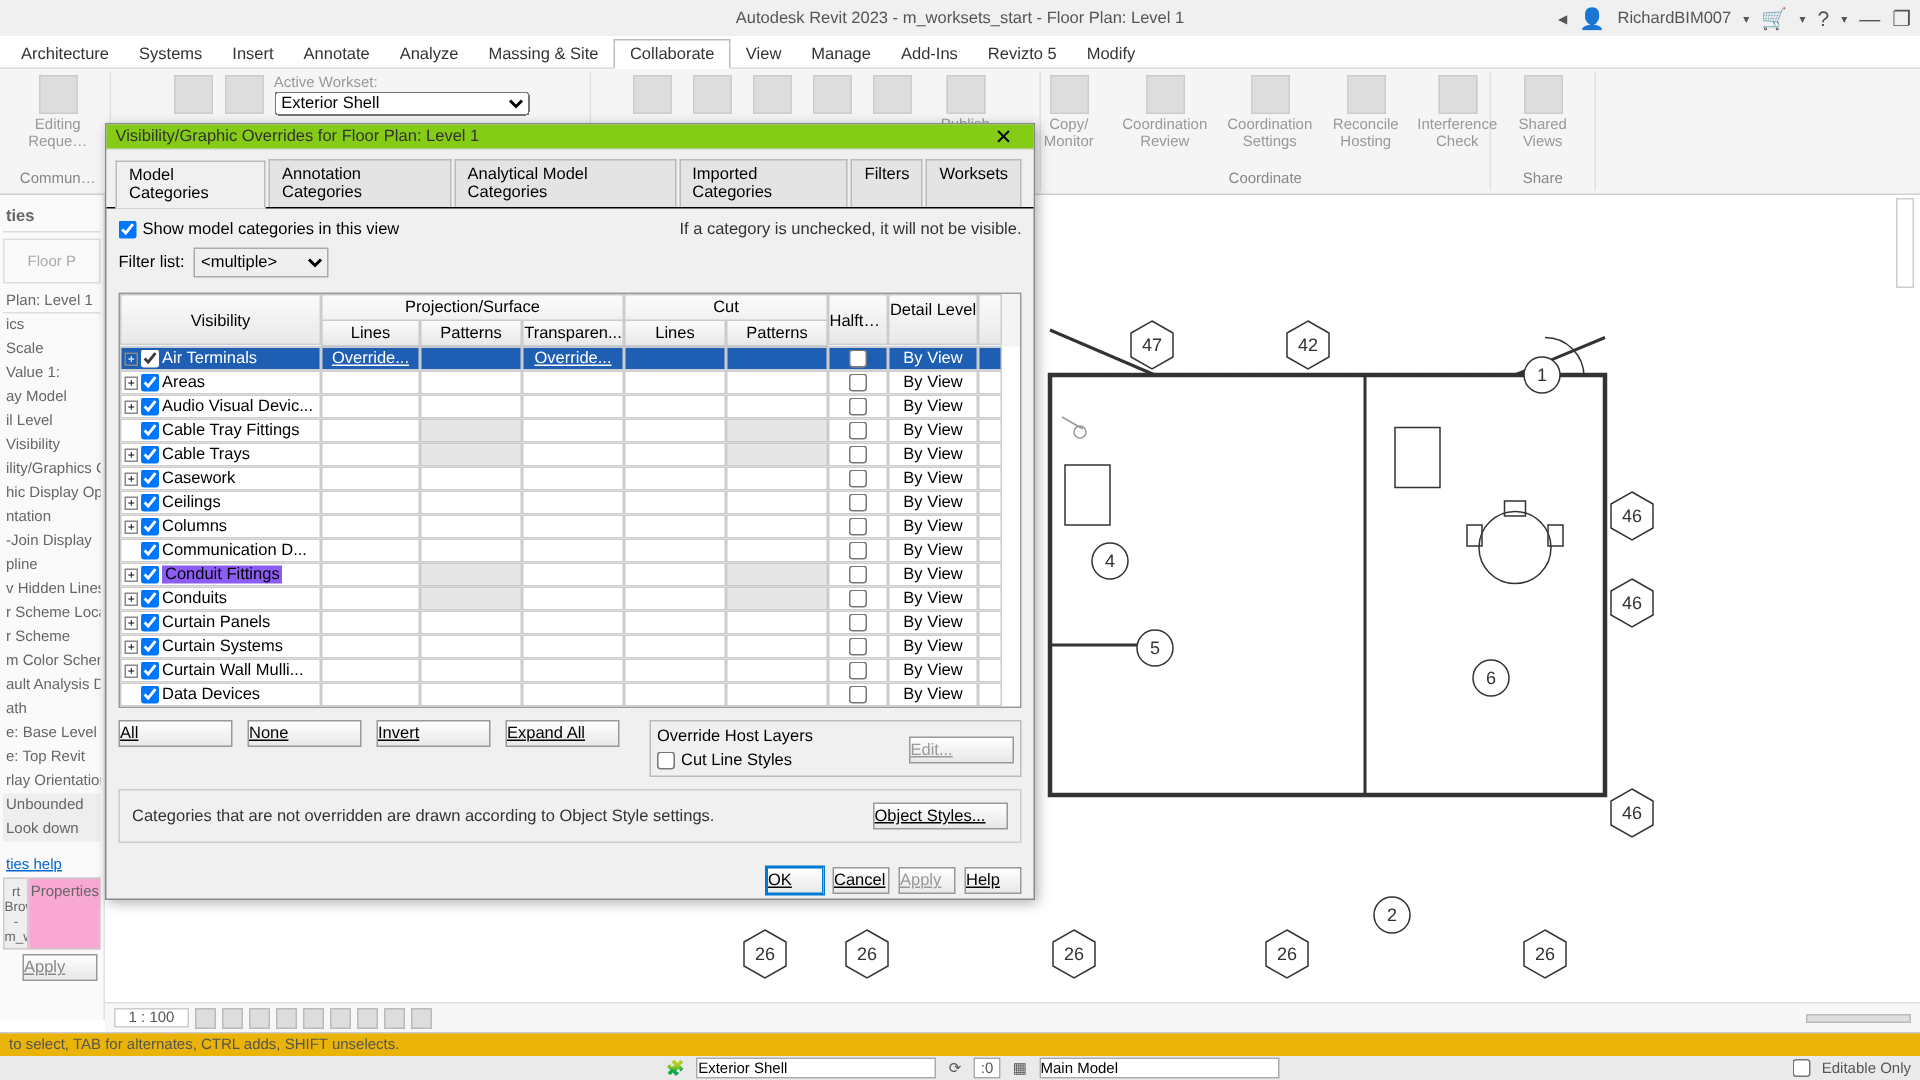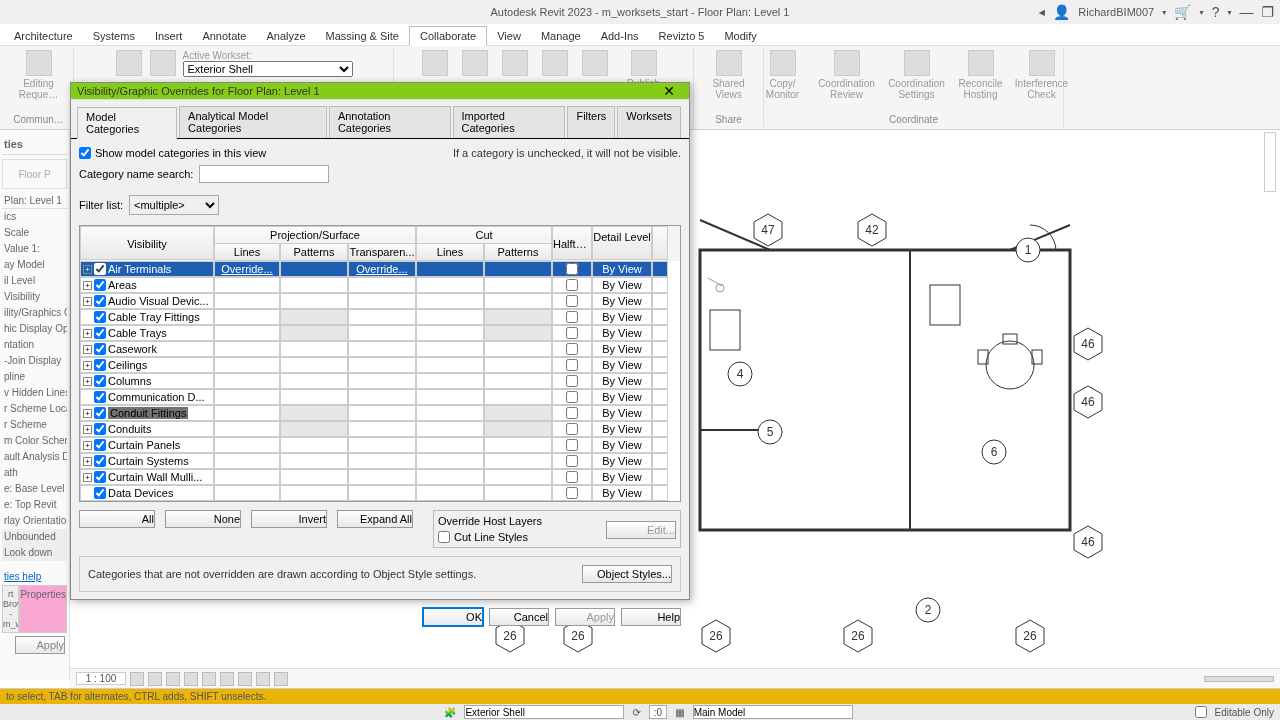--- a/index.html
+++ b/index.html
@@ -74,30 +74,30 @@
 .grow .vis-cell { justify-content: flex-start; padding-left: 2px; gap: 2px; }
 .grow .vis-cell .tree-exp { width: 9px; height: 9px; border: 1px solid #888; font-size: 8px; line-height: 7px; text-align: center; cursor: pointer; }
 .grow .vis-cell .tree-sp { width: 9px; }
 .grow.selected .gcell { background: #1e5fb4; color: #fff; }
 .grow.selected .vis-cell input[type=checkbox] { accent-color: #fff; }
 .grow .grey-cell { background: #e6e6e6 !important; }
 .ov-link { text-decoration: underline; cursor: pointer; }
 .grid-rows { overflow: hidden; }
 
 
-.btn { border: 1px solid #999; background: linear-gradient(#fefefe,#e8e8e8); padding: 2px 0; font-size: 11px; cursor: pointer; text-align: right; }
+.btn { border: 1px solid #999; background: linear-gradient(#fefefe,#e8e8e8); padding: 2px 0; font-size: 11px; cursor: pointer; text-align: left; text-decoration: underline; }
 .lower-btn-row { display: flex; gap: 10px; margin: 8px 0; align-items: flex-start; }
 .lower-btn-row .btn { width: 76px; }
 .override-host { border: 1px solid #bbb; padding: 4px; flex: 1; margin-left: 10px; }
 .override-host .oh-title { font-size: 11px; margin-bottom: 4px; }
 .override-host .btn { width: 70px; float: right; margin-top: -22px; }
 .note-box { display: flex; align-items: center; gap: 14px; border: 1px solid #ccc; padding: 8px; font-size: 11px; }
 .note-box .note { flex: 1; color: #333; line-height: 1.3; }
 .dlg-footer { display: flex; justify-content: flex-end; gap: 6px; padding: 8px; }
-.dlg-footer .btn { width: 60px; }
+.dlg-footer .btn { width: 38px; }
 .dlg-footer .btn.disabled { color: #999; }
 .dlg-footer .btn.default { border: 1px solid #0078d4; box-shadow: 0 0 0 1px #0078d4; }
 
 
 .canvas { position: absolute; left: 210px; top: 130px; right: 0; bottom: 50px; background: #fff; }
 .fp-svg { position: absolute; inset: 0; }
 
 
 .navhint { position: absolute; right: 4px; top: 132px; width: 12px; height: 60px; border: 1px solid #ccc; }
 
@@ -195,57 +195,57 @@
           <div class="ricon"></div>
         </div>
       <div class="rbtn">
           <div class="ricon"></div>
           <span>Publish
 Settings</span>
         </div>
     </div>
     <div class="plabel"><span>Models</span> ▾</div>
   </div>
+  <div class="panel" style="width:300px">
+    <div class="btnrow">
+      <div class="rbtn">
+          <div class="ricon"></div>
+          <span>Copy/
+Monitor</span>
+        </div>
+      <div class="rbtn" style="width:64px">
+          <div class="ricon"></div>
+          <span>Coordination
+Review</span>
+        </div>
+      <div class="rbtn" style="width:64px">
+          <div class="ricon"></div>
+          <span>Coordination
+Settings</span>
+        </div>
+      <div class="rbtn">
+          <div class="ricon"></div>
+          <span>Reconcile
+Hosting</span>
+        </div>
+      <div class="rbtn" style="width:58px">
+          <div class="ricon"></div>
+          <span>Interference
+Check</span>
+        </div>
+    </div>
+    <div class="plabel">Coordinate</div>
+  </div>
   <div class="panel" style="width:70px">
     <div class="rbtn">
         <div class="ricon"></div>
         <span>Shared
 Views</span>
       </div>
     <div class="plabel">Share</div>
-  </div>
-  <div class="panel" style="width:300px">
-    <div class="btnrow">
-      <div class="rbtn">
-          <div class="ricon"></div>
-          <span>Copy/
-Monitor</span>
-        </div>
-      <div class="rbtn" style="width:64px">
-          <div class="ricon"></div>
-          <span>Coordination
-Review</span>
-        </div>
-      <div class="rbtn" style="width:64px">
-          <div class="ricon"></div>
-          <span>Coordination
-Settings</span>
-        </div>
-      <div class="rbtn">
-          <div class="ricon"></div>
-          <span>Reconcile
-Hosting</span>
-        </div>
-      <div class="rbtn" style="width:58px">
-          <div class="ricon"></div>
-          <span>Interference
-Check</span>
-        </div>
-    </div>
-    <div class="plabel">Coordinate</div>
   </div>
 </div>
 
 <div class="left-partial">
   <div class="lp-title">ties</div>
   <div style="height:30px;border:1px solid #ddd;margin:4px 0;display:flex;align-items:center;justify-content:center;color:#aaa">
       <span>Floor P</span>
     </div>
   <div class="lp-row" style="border-bottom:1px solid #ddd">Plan: Level 1</div>
   <div id="lp-rows">
@@ -401,37 +401,33 @@
   </div>
 </div>
 
 <div class="dialog">
   <div class="dlg-titlebar">
     <span class="dlg-title">Visibility/Graphic Overrides for Floor Plan: Level 1</span>
     <span class="dlg-close">✕</span>
   </div>
   <div class="dlg-tabs">
     <div class="dlg-tab active">Model Categories</div>
+    <div class="dlg-tab">Annotation Categories</div>
     <div class="dlg-tab">Analytical Model Categories</div>
-    <div class="dlg-tab">Annotation Categories</div>
     <div class="dlg-tab">Imported Categories</div>
     <div class="dlg-tab">Filters</div>
     <div class="dlg-tab">Worksets</div>
   </div>
   <div class="dlg-body">
     <div style="display:flex;justify-content:space-between;align-items:center">
       <label class="cb-row">
         <input type="checkbox" checked="" style="">
         <span>Show model categories in this view</span>
       </label>
       <span class="hint">If a category is unchecked, it will not be visible.</span>
-    </div>
-    <div class="filter-row">
-      <span>Category name search:</span>
-      <input type="text" style="width: 130px;">
     </div>
     <div class="filter-row">
       <span>Filter list:</span>
       <select style="width:90px"><option>&lt;multiple&gt;</option></select>
     </div>
 
     <div class="grid-wrap">
       <div class="grid-head">
         <div class="gh1">
           <div class="gcell col-vis" style="height:34px;line-height:30px" rowspan="2">Visibility</div>
@@ -607,21 +603,21 @@
             <div class="gcell col-half">
               <input type="checkbox" style="">
             </div>
             <div class="gcell col-detail">By View</div>
             <div class="gcell col-scroll"></div>
           </div>
           <div class="grow">
             <div class="gcell col-vis vis-cell">
               <div class="tree-exp">+</div>
               <input type="checkbox" checked="" style="">
-              <span style="background: #737373; padding: 0px 2px;">Conduit Fittings</span>
+              <span style="background: #8b5cf6; padding: 0px 2px;">Conduit Fittings</span>
             </div>
             <div class="gcell col-lines"></div>
             <div class="gcell col-pat grey-cell"></div>
             <div class="gcell col-trans"></div>
             <div class="gcell col-clines"></div>
             <div class="gcell col-cpat grey-cell"></div>
             <div class="gcell col-half">
               <input type="checkbox" style="">
             </div>
             <div class="gcell col-detail">By View</div>

